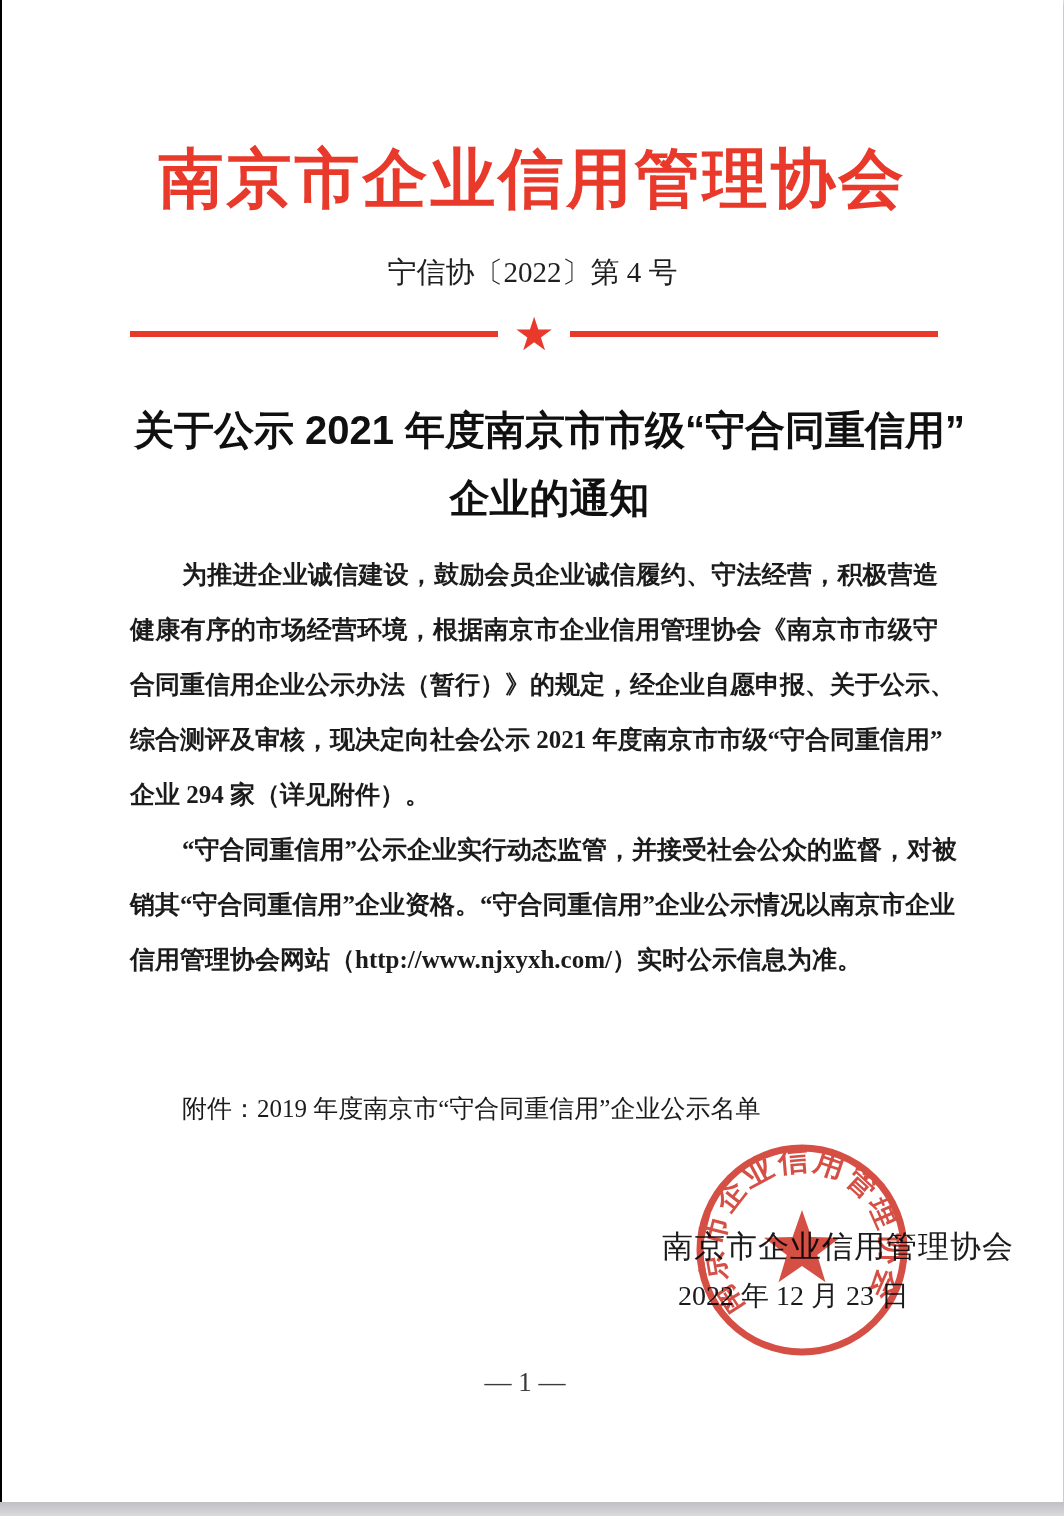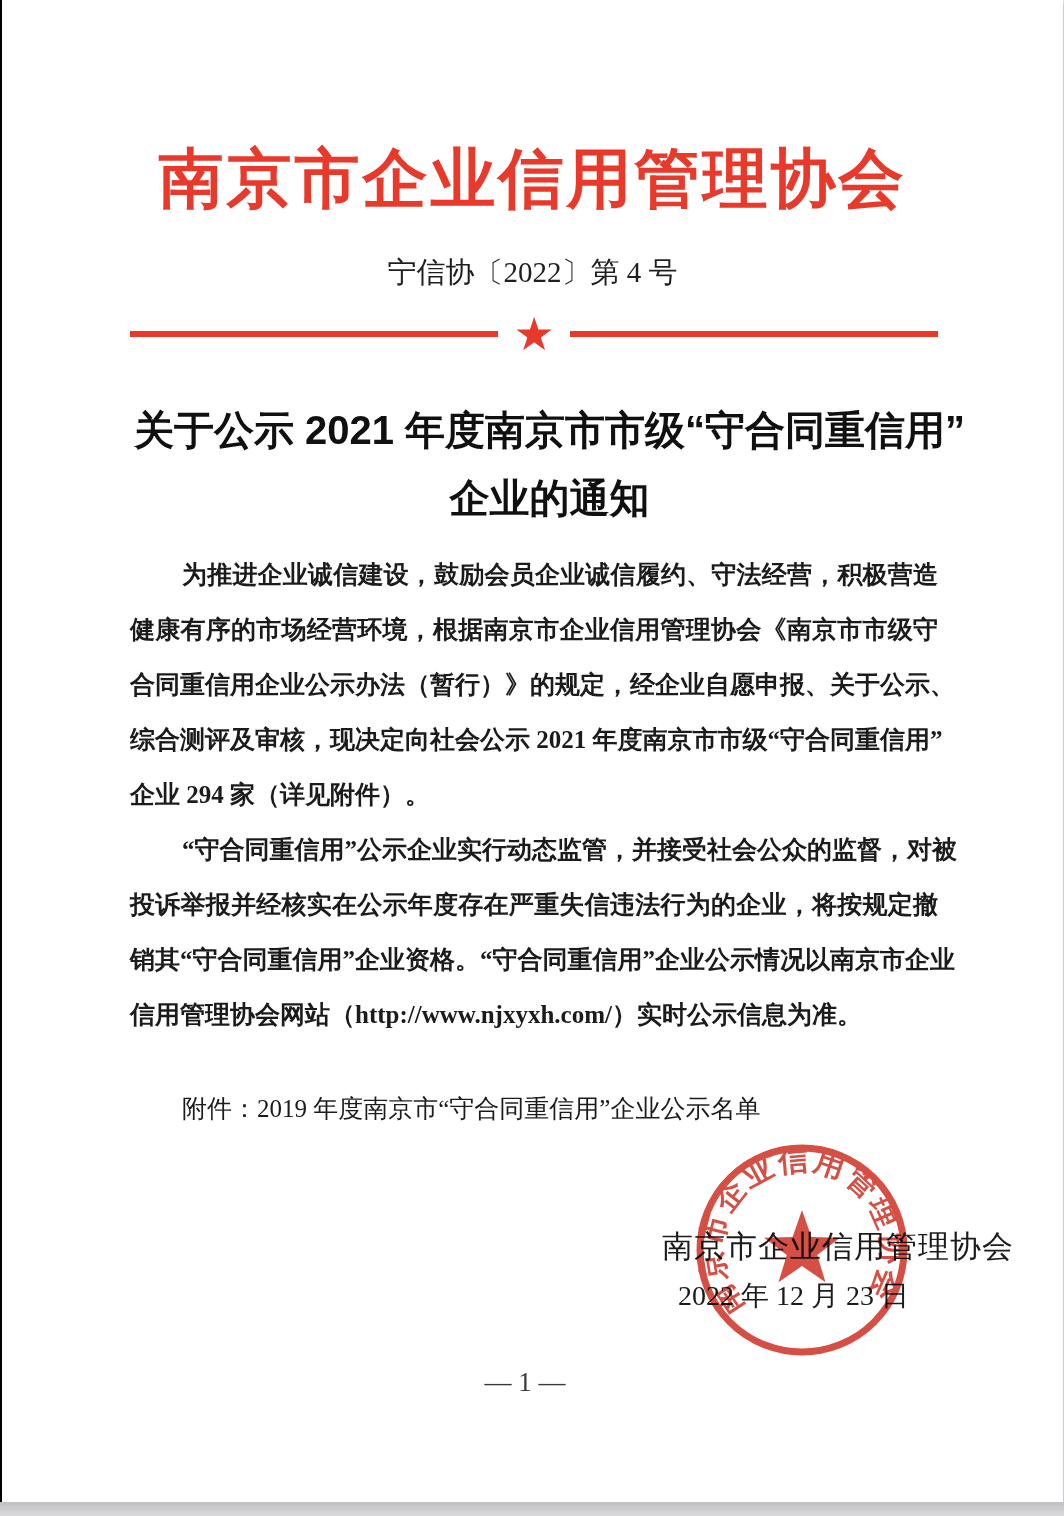--- a/index.html
+++ b/index.html
@@ -101,21 +101,20 @@
     <div>企业的通知</div>
   </div>
 
   <div class="body-lines">
     <div class="bline stretch indent">为推进企业诚信建设，鼓励会员企业诚信履约、守法经营，积极营造</div>
     <div class="bline stretch">健康有序的市场经营环境，根据南京市企业信用管理协会《南京市市级守</div>
     <div class="bline stretch">合同重信用企业公示办法（暂行）》的规定，经企业自愿申报、关于公示、</div>
     <div class="bline stretch">综合测评及审核，现决定向社会公示 2021 年度南京市市级“守合同重信用”</div>
     <div class="bline">企业 294 家（详见附件）。</div>
     <div class="bline stretch indent">“守合同重信用”公示企业实行动态监管，并接受社会公众的监督，对被</div>
-    <div class="bline stretch">投诉举报并经核实在公示年度存在严重失信违法行为的企业，将按规定撤</div>
     <div class="bline stretch">销其“守合同重信用”企业资格。“守合同重信用”企业公示情况以南京市企业</div>
     <div class="bline">信用管理协会网站（http://www.njxyxh.com/）实时公示信息为准。</div>
   </div>
 
   <div class="attachment">附件：2019 年度南京市“守合同重信用”企业公示名单</div>
 
   <div class="signature-org">南京市企业信用管理协会</div>
   <div class="signature-date">2022 年 12 月 23 日</div>
 
   <svg class="seal" viewBox="0 0 220 220" xmlns="http://www.w3.org/2000/svg">

